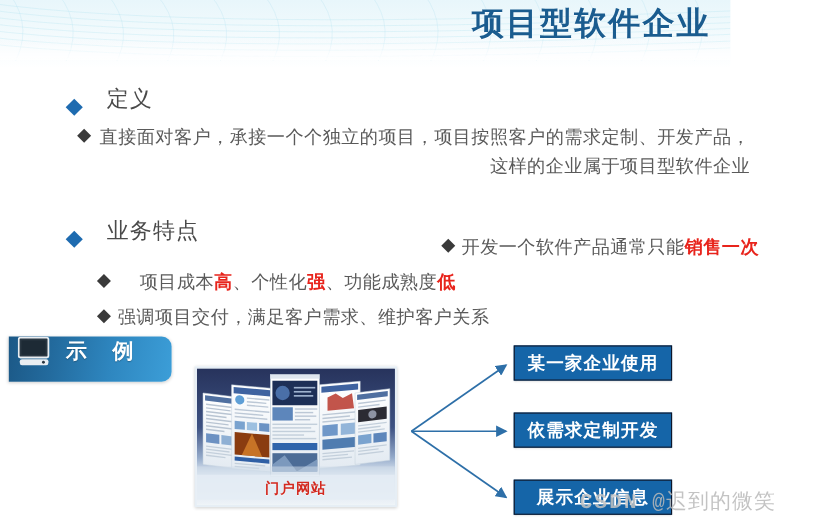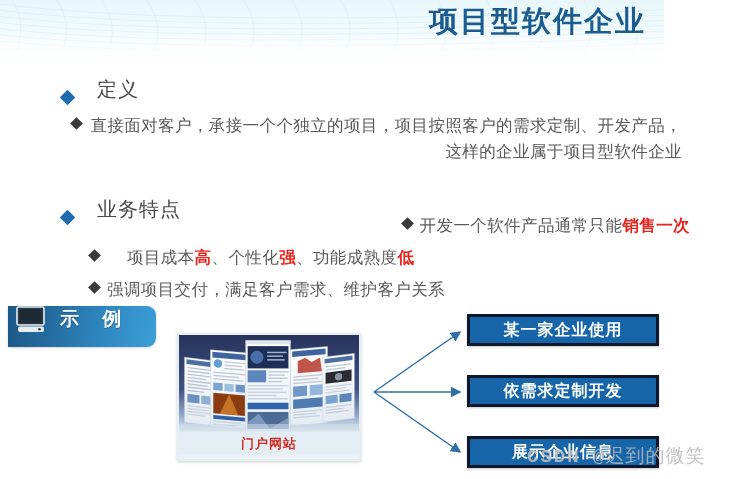--- a/index.html
+++ b/index.html
@@ -66,22 +66,22 @@
     position:absolute;left:0;right:0;bottom:6px;text-align:center;
     font-size:13px;font-weight:bold;color:#d3291f;letter-spacing:1px;
     text-shadow:0 1px 1px rgba(255,255,255,.6);
   }
 
   
   .arrows{position:absolute;left:368px;top:320px;width:112px;height:142px;}
 
   
   .rbox{
-    position:absolute;left:467px;width:192px;height:32px;
-    background:#1565a8;border:3px solid #0f172a;
+    position:absolute;left:467px;width:144px;height:32px;
+    background:#1565a8;border:1px solid #0f172a;
     display:flex;align-items:center;justify-content:center;
     color:#ffffff;font-size:16px;font-weight:bold;letter-spacing:1px;
     box-sizing:border-box;
     box-shadow:0 1px 2px rgba(0,0,0,.22);
   }
   #rbox0{top:314px;}
   #rbox1{top:375px;}
   #rbox2{top:436px;}
 
   

